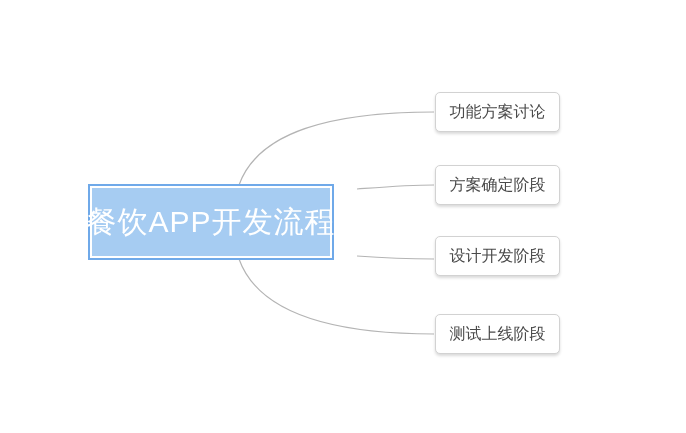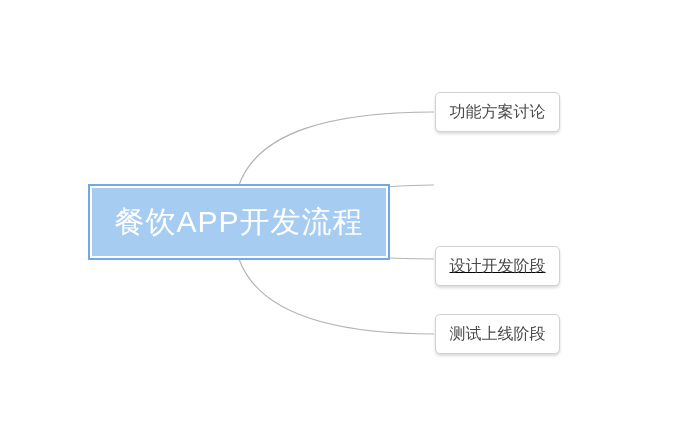--- a/index.html
+++ b/index.html
@@ -25,21 +25,21 @@
   }
   .connector-layer path {
     fill: none;
     stroke: #b4b4b4;
     stroke-width: 1.2;
   }
   .root-node {
     position: absolute;
     left: 88px;
     top: 184px;
-    width: 302px;
+    width: 246px;
     height: 76px;
     box-sizing: border-box;
     background: #a6ccf2;
     border: 2px solid #6fa9e9;
     box-shadow: inset 0 0 0 2px #ffffff;
     display: flex;
     align-items: center;
     justify-content: center;
     cursor: default;
   }
@@ -66,21 +66,21 @@
     cursor: default;
   }
   .branch-node .branch-label {
     color: #4a4a4a;
     font-size: 16px;
     line-height: 1;
     white-space: nowrap;
   }
   .branch-node.n1 { top: 92px; }
   .branch-node.n2 { top: 165px; }
-  .branch-node.n3 { top: 246px; text-decoration: underline; }
+  .branch-node.n3 { top: 236px; }
   .branch-node.n4 { top: 314px; }
 </style>
 </head>
 <body>
 
 <div class="canvas">
 
   <svg class="connector-layer" viewBox="0 0 686 433" xmlns="http://www.w3.org/2000/svg">
     <path d="M 239,185 C 258,132 330,112 434,112"></path>
     <path d="M 357,189 C 384,187 408,185 434,185"></path>
@@ -89,20 +89,23 @@
   </svg>
 
   <div class="root-node">
     <span class="root-label">餐饮APP开发流程</span>
   </div>
 
   <div class="branch-node n1">
     <span class="branch-label">功能方案讨论</span>
   </div>
 
+  <div class="branch-node n2">
+    <span class="branch-label">方案确定阶段</span>
+  </div>
 
   <div class="branch-node n3">
     <span class="branch-label">设计开发阶段</span>
   </div>
 
   <div class="branch-node n4">
     <span class="branch-label">测试上线阶段</span>
   </div>
 
 </div>

